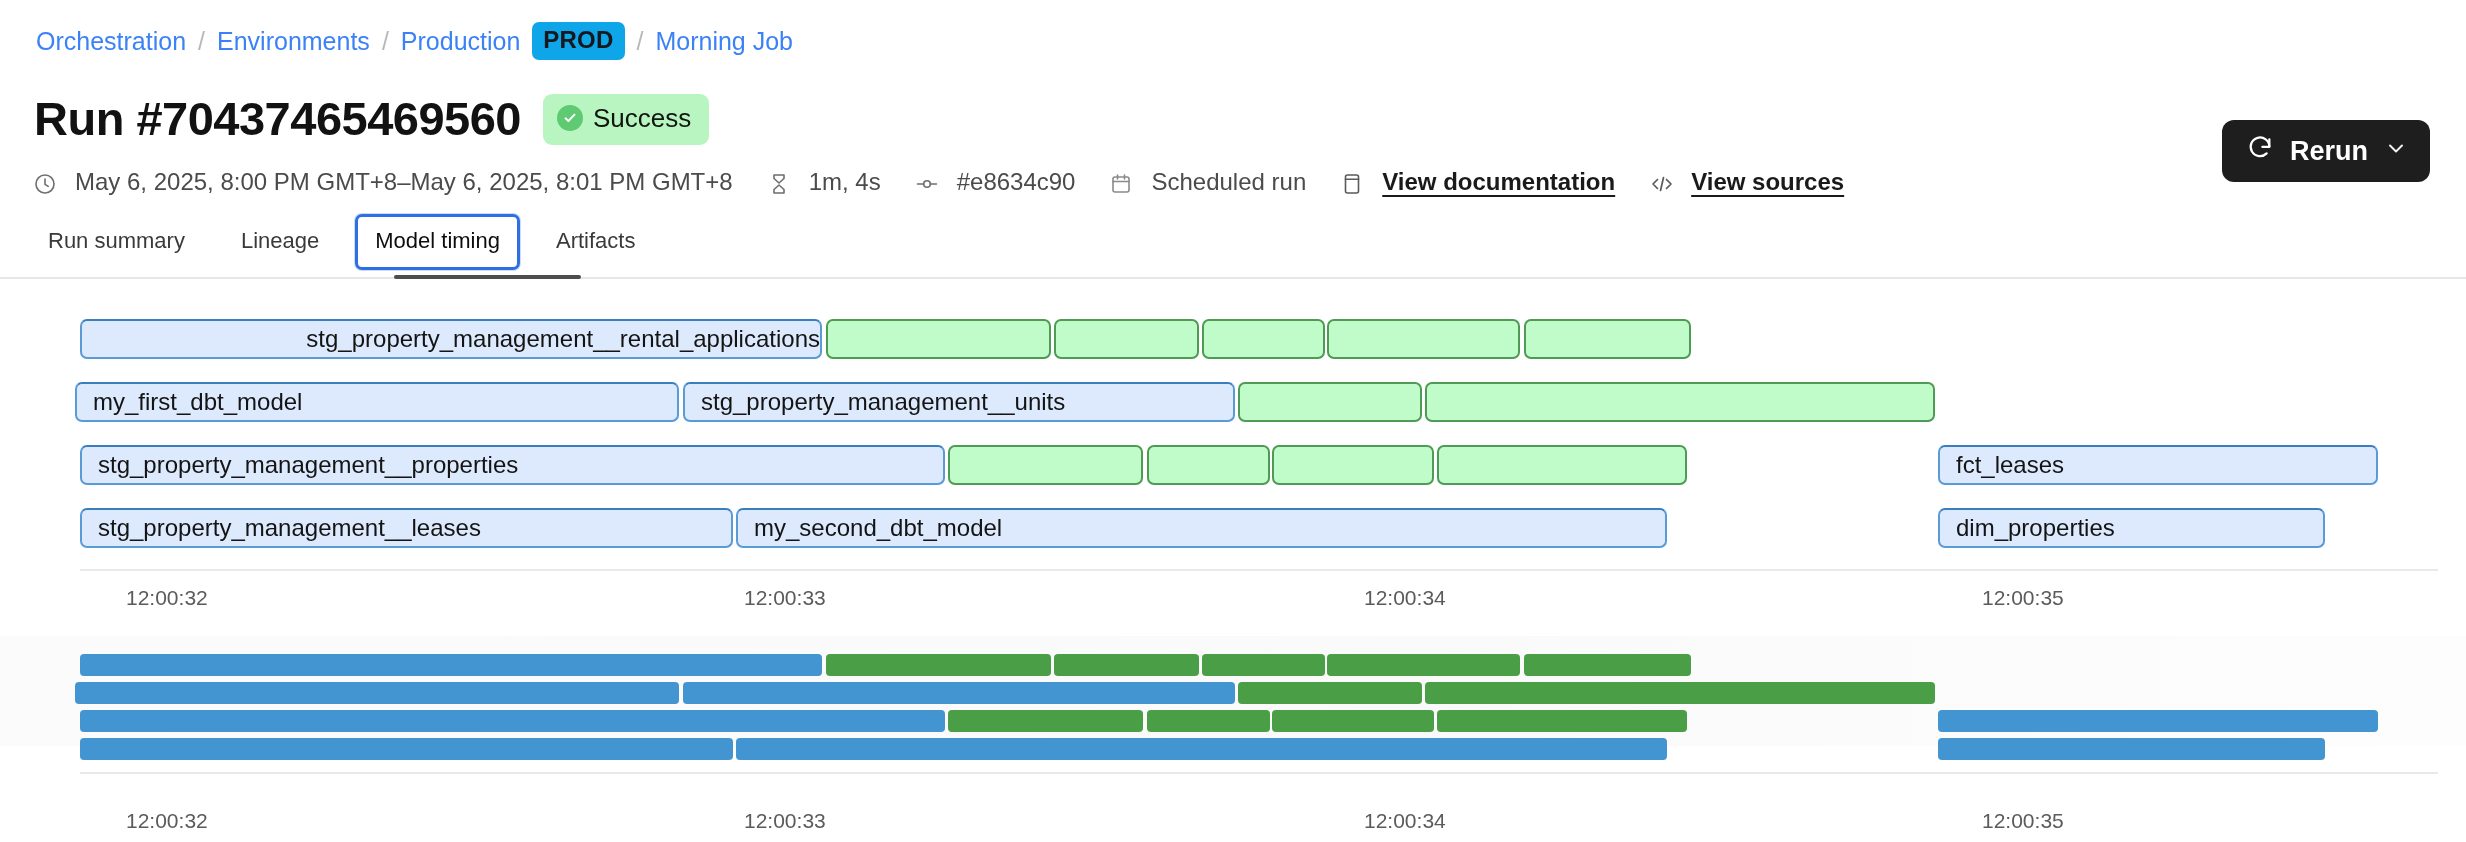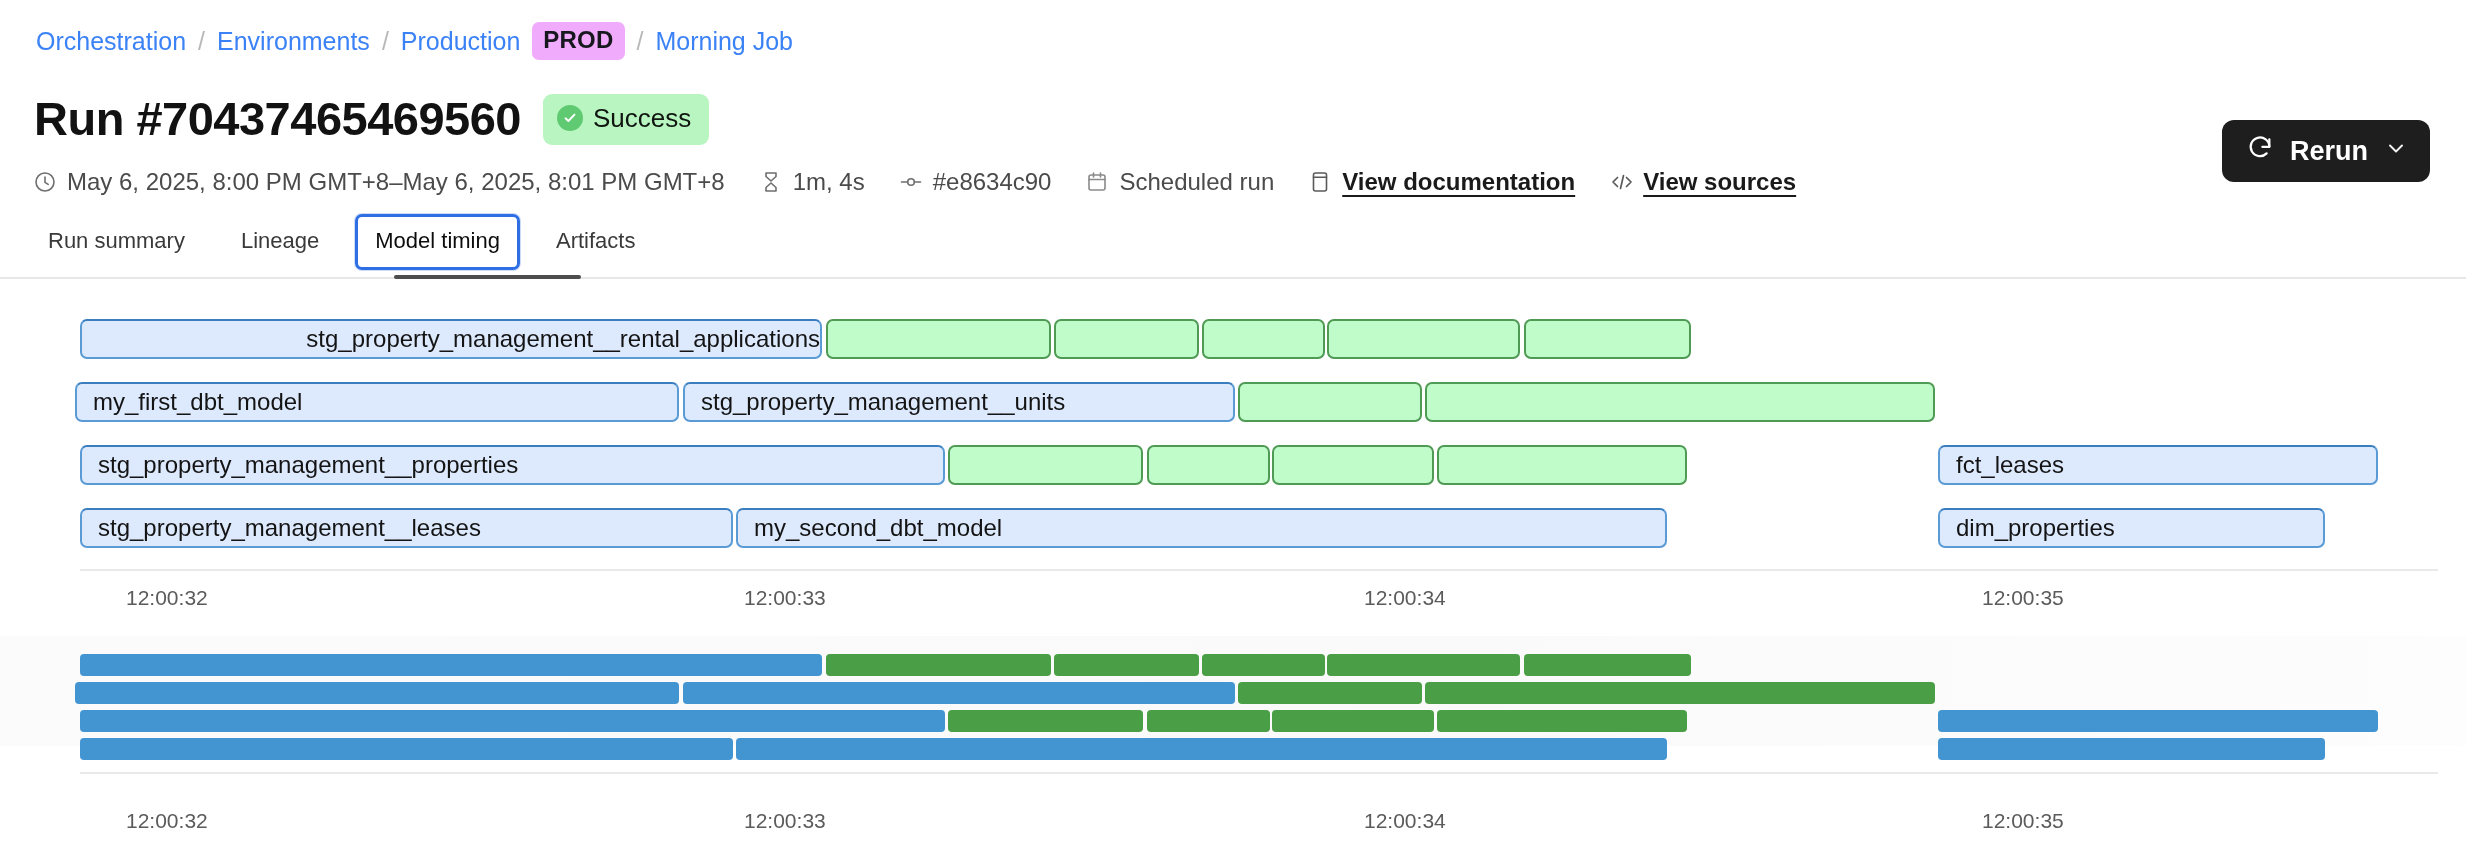--- a/index.html
+++ b/index.html
@@ -22,21 +22,21 @@
     display: flex;
     align-items: center;
     gap: 0px;
     font-size: 25px;
     line-height: 30px;
     color: #4a4a4a;
   }
   .crumb { color: #3b82f6; cursor: pointer; white-space: nowrap; }
   .crumb-sep { color: #b9b9b9; margin: 0 12px; }
   .crumb-badge {
-    background: #f0abfc;
+    background: #0ea5e9;
     color: #16181d;
     border-radius: 7px;
     padding: 3px 11px 5px 11px;
     font-size: 24px;
     font-weight: 700;
     margin-left: 12px;
     letter-spacing: .2px;
   }
 
   
@@ -80,21 +80,21 @@
   .meta-row {
     position: absolute;
     left: 33px;
     top: 168px;
     display: flex;
     align-items: center;
     font-size: 24px;
     line-height: 28px;
     color: #4b4b4b;
   }
-  .meta-item { display:flex; align-items:center; gap:10px; margin-right: 34px; white-space: nowrap; }
+  .meta-item { display:flex; align-items:flex-end; gap:18px; margin-right: 34px; white-space: nowrap; }
   .meta-item:last-child { margin-right: 0; }
   .meta-icon { width: 24px; height: 24px; flex:none; display:block; color:#6e6e6e; }
   .meta-link { color:#1a1a1a; font-weight:700; text-decoration: underline; text-underline-offset: 5px; cursor:pointer; }
 
   
   .rerun-btn {
     position: absolute;
     right: 36px;
     top: 120px;
     height: 62px;

